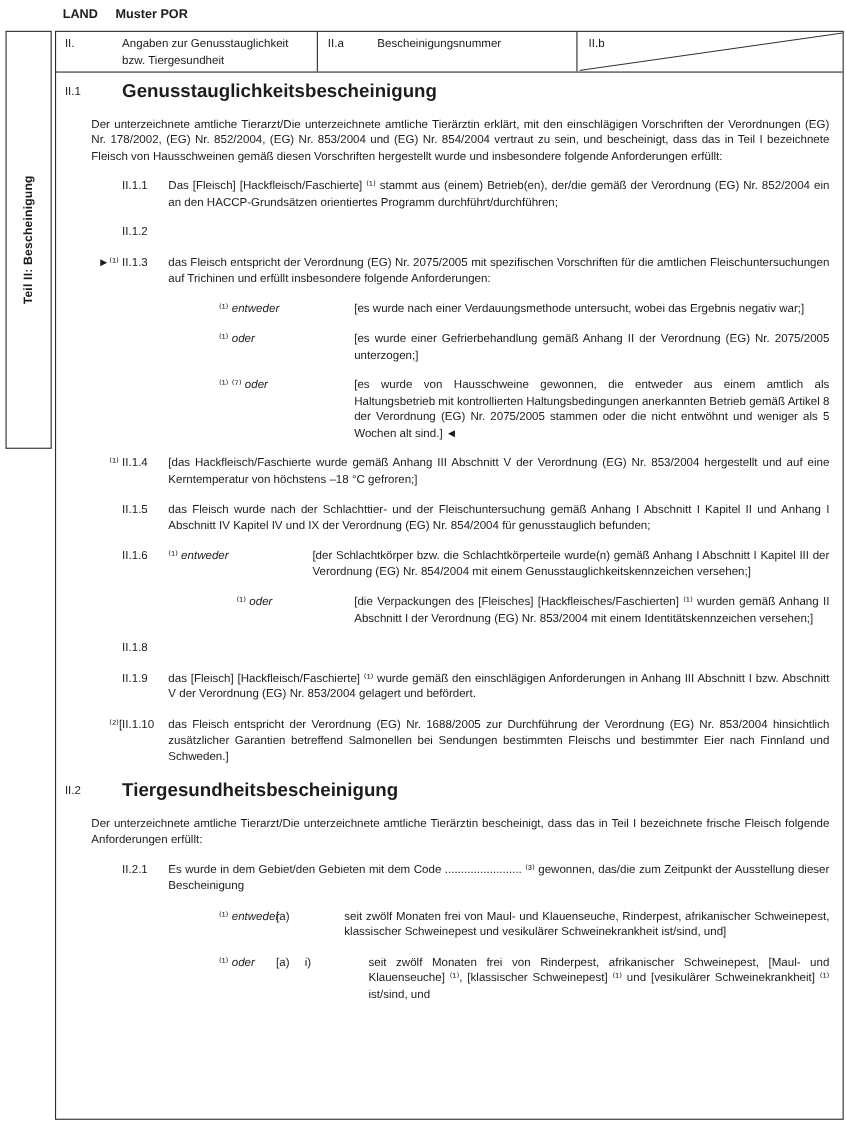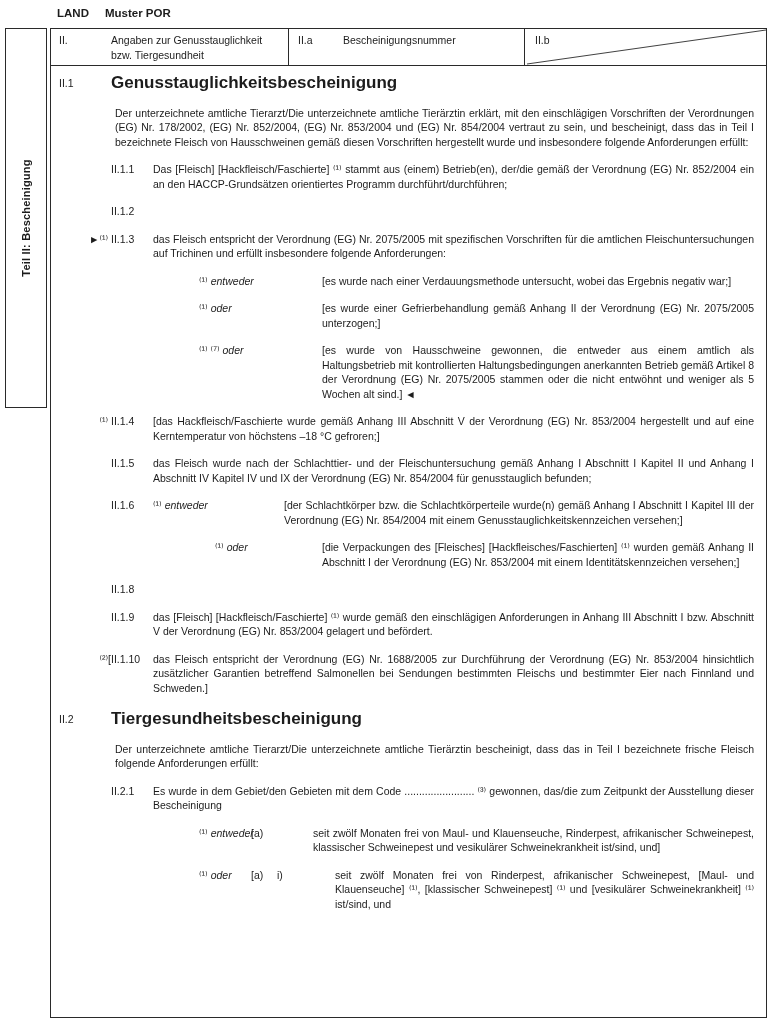--- a/index.html
+++ b/index.html
@@ -32,21 +32,21 @@
   .hdr-c2 { width:236px; border-right:1.2px solid #2a2a2a; padding:4px 4px 0 9px; display:flex;gap:15px; }
   .hc2-num { width:30px; flex-shrink:0; }
   .hdr-c3 { flex:1; position:relative; padding:4px 4px 0 10px; }
   .diag { position:absolute; left:0; top:0; width:100%; height:100%; }
 
   .content { padding:10px 12px 0 8px; }
   .row { margin-bottom:13px; }
   .sec { display:flex; margin-bottom:15px; }
   .sec-num { width:52px; flex-shrink:0; }
   .sec-title { font-weight:bold; font-size:17px; }
-  .para { margin-left:56px; text-align:justify; }
+  .para { margin-left:24px; text-align:justify; }
 
   .item { display:flex; padding-left:52px; }
   .item-num { width:42px; flex-shrink:0; position:relative; }
   .prefix { position:absolute; right:100%; top:0; white-space:nowrap; }
   .item-text { flex:1; text-align:justify; }
 
   .sub { display:flex; padding-left:140px; }
   .sub-66 { padding-left:156px; }
   .sub-label { width:87px; flex-shrink:0; white-space:nowrap; }
   .sub-label-inline { width:131px; flex-shrink:0; white-space:nowrap; }

